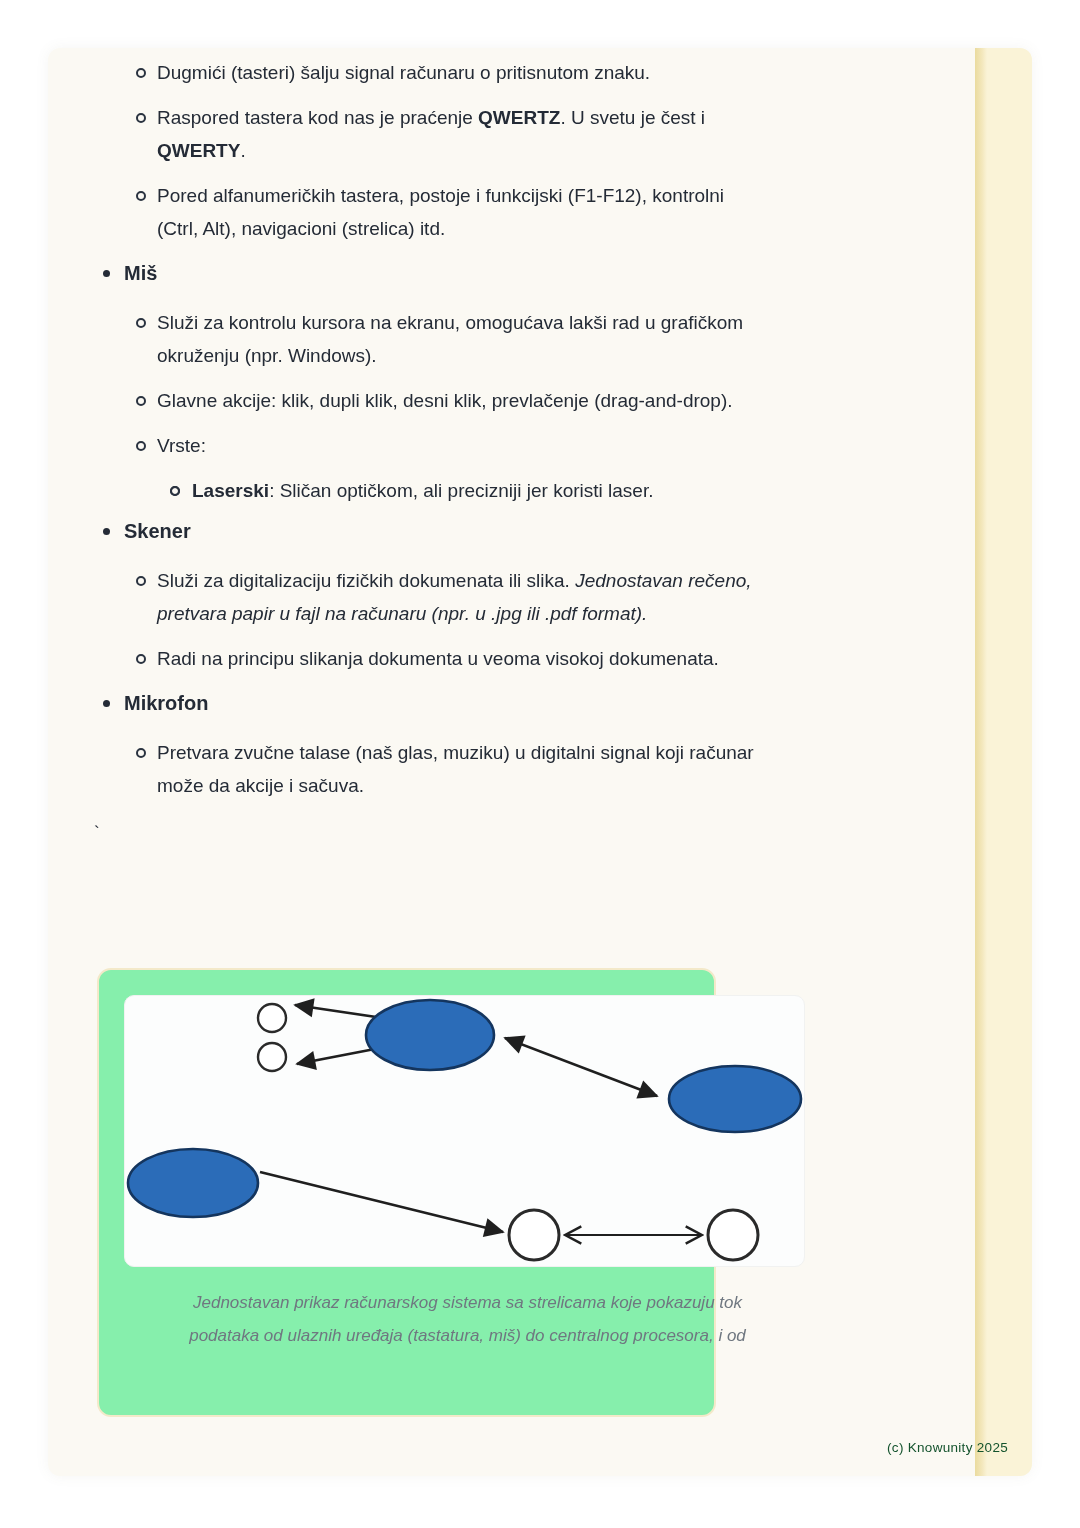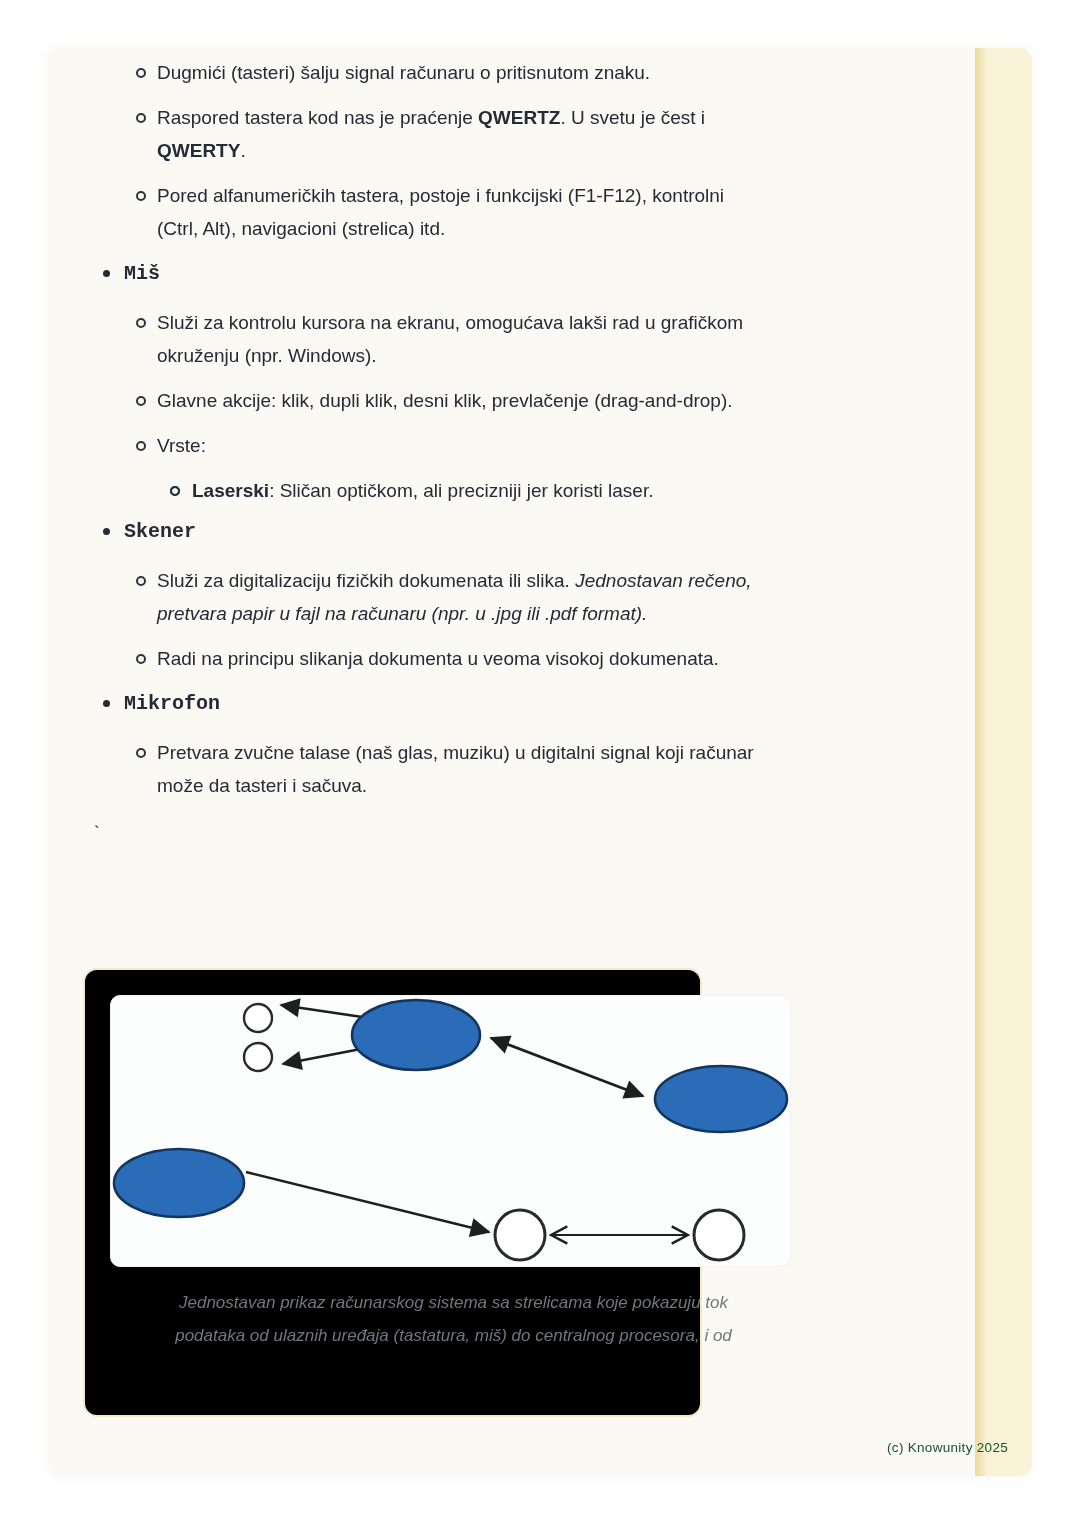--- a/index.html
+++ b/index.html
@@ -12,33 +12,33 @@
     background:#FBF9F3;border-radius:12px;overflow:hidden;
     box-shadow:0 0 14px rgba(120,110,80,0.07);
   }
   .margin-strip{
     position:absolute;top:0;right:0;bottom:0;width:57px;
     background:linear-gradient(90deg,#EADB9E 0px,#F3E7BC 7px,#FAF3D7 12px,#FAF3D7 100%);
   }
   .content{position:absolute;left:0;top:8px;width:927px;}
   .li{position:relative;font-size:19px;line-height:33px;margin-bottom:12px;}
   .li .ln{white-space:nowrap;}
-  .li.l1{padding-left:76px;margin-bottom:16px;font-weight:700;font-size:20px;font-family:Liberation Mono, monospace;}
+  .li.l1{padding-left:76px;margin-bottom:16px;font-weight:700;font-size:20px;}
   .li.l2{padding-left:109px;}
   .li.l3{padding-left:144px;margin-bottom:8px;}
   .marker{position:absolute;box-sizing:border-box;}
   .li.l1 .marker{left:55px;top:13px;width:7px;height:7px;border-radius:50%;background:#242B36;}
   .li.l2 .marker{left:88px;top:12px;width:10px;height:10px;border-radius:50%;border:2px solid #2A3340;background:transparent;}
   .li.l3 .marker{left:122px;top:12px;width:10px;height:10px;border-radius:50%;border:2px solid #2A3340;background:transparent;}
   .seg-b{font-weight:700;}
   .seg-i{font-style:italic;}
   .stray{margin-top:14px;padding-left:46px;font-size:17px;line-height:33px;color:#242B36;}
   .figure-card{
-    position:absolute;left:35px;top:920px;width:619px;height:449px;
-    box-sizing:border-box;background:#000000;border:2px solid #F3E9C9;border-radius:14px;
+    position:absolute;left:49px;top:920px;width:619px;height:449px;
+    box-sizing:border-box;background:#86efac;border:2px solid #F3E9C9;border-radius:14px;
   }
   .figure-panel{
     position:absolute;left:25px;top:25px;width:681px;height:272px;
     box-sizing:border-box;background:#FCFDFD;border:1px solid #F1F2F1;border-radius:10px;overflow:hidden;
   }
   .figure-panel svg{display:block;}
   .figure-caption{
     position:absolute;left:24px;top:316px;width:689px;text-align:center;
     font-style:italic;font-size:17px;line-height:33px;color:#6F7780;
   }
@@ -105,21 +105,21 @@
         <span class="marker"></span>
         <div class="ln"><span>Radi na principu slikanja dokumenta u veoma visokoj dokumenata.</span></div>
       </div>
       <div class="li l1">
         <span class="marker"></span>
         <div class="ln"><span class="seg-b">Mikrofon</span></div>
       </div>
       <div class="li l2">
         <span class="marker"></span>
         <div class="ln"><span>Pretvara zvučne talase (naš glas, muziku) u digitalni signal koji računar</span></div>
-        <div class="ln"><span>može da tasteri i sačuva.</span></div>
+        <div class="ln"><span>može da akcije i sačuva.</span></div>
       </div>
       <div class="stray">`</div>
     </div>
 
   <div class="figure-card">
     <div class="figure-panel">
       <svg id="diagram-svg" width="679" height="270" viewBox="0 0 679 270" xmlns="http://www.w3.org/2000/svg">
         <defs>
           <marker id="mh" viewBox="0 0 12 12" refX="10.5" refY="6" markerWidth="8.5" markerHeight="8.5" orient="auto-start-reverse">
             <path d="M0.5,0.8 L11.5,6 L0.5,11.2 z" fill="#1F1F1F"></path>

